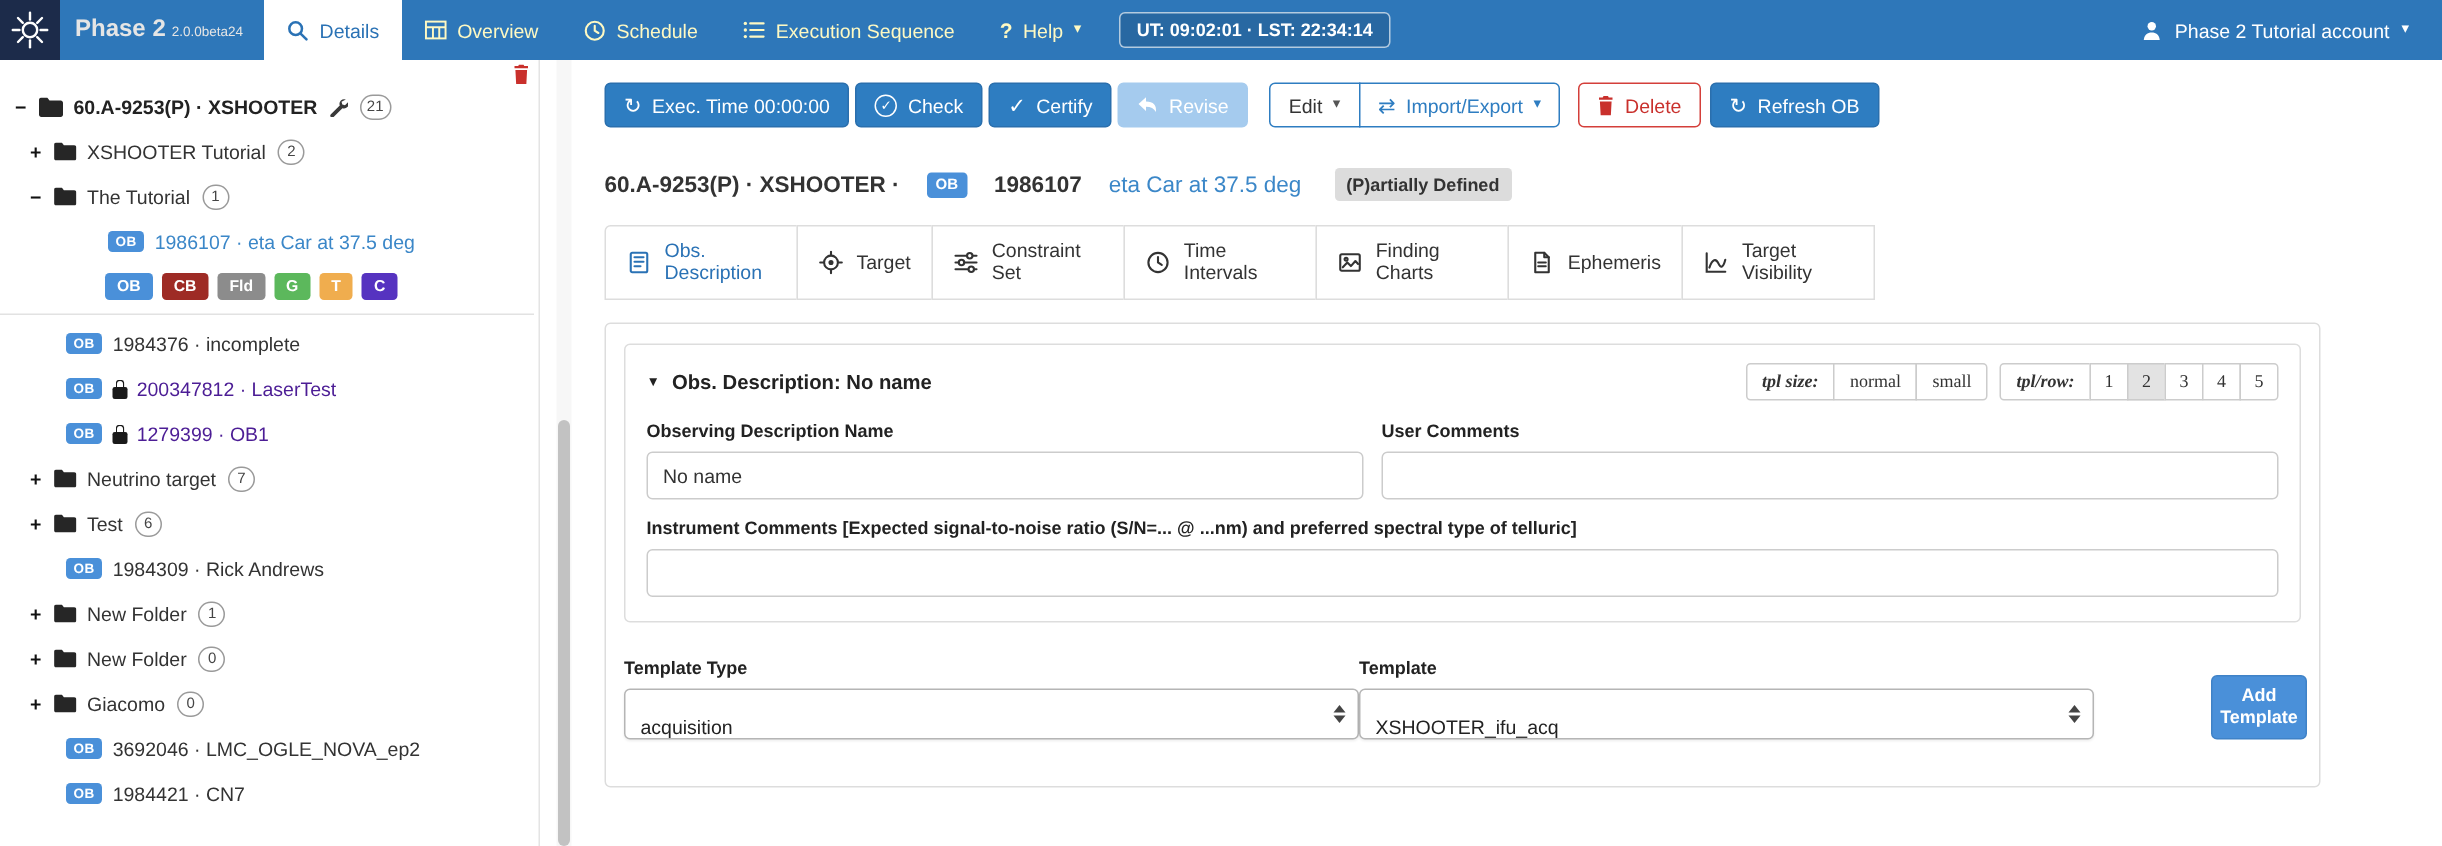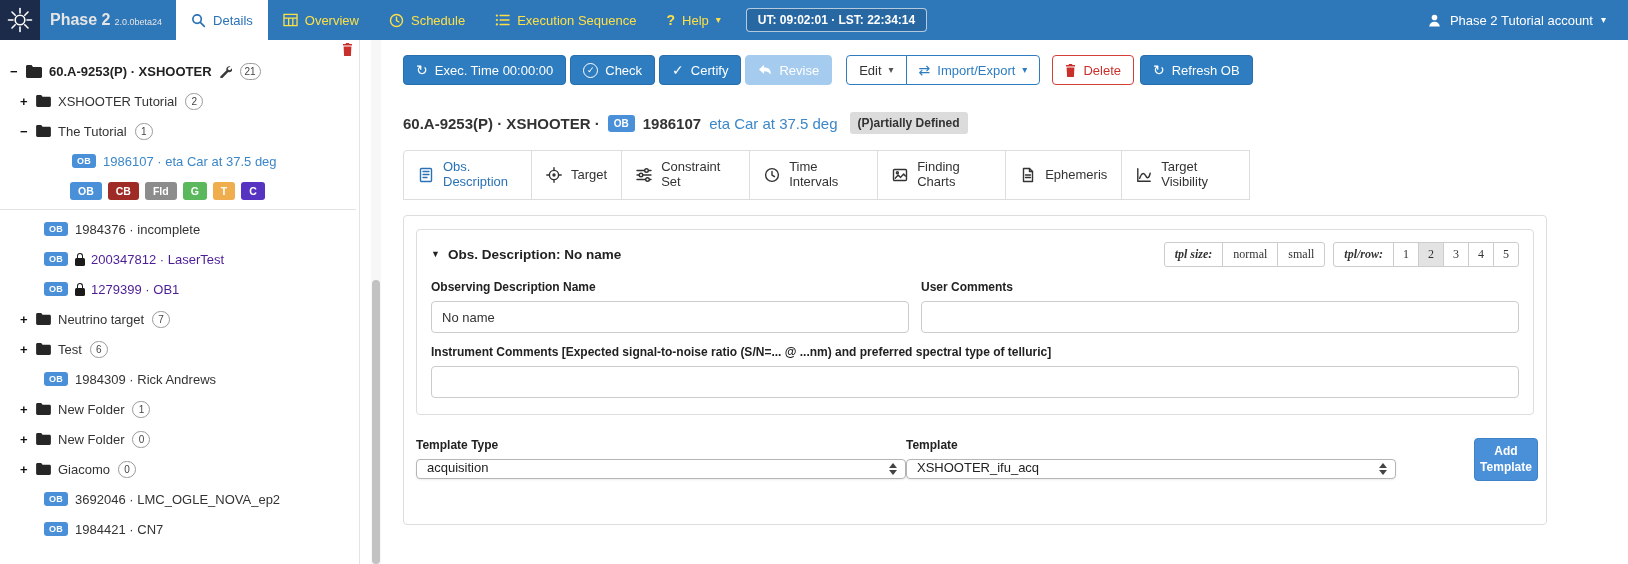--- a/index.html
+++ b/index.html
@@ -7,21 +7,21 @@
   body { font-family:"Liberation Sans", sans-serif; background:#fff; position:relative; color:#333; }
   svg { display:block; }
 
   
   .navbar { position:absolute; top:0; left:0; width:1628px; height:40px; background:#2e77b9; display:flex; align-items:stretch; }
   .logo { width:40px; background:#1c2b4a; display:flex; align-items:center; justify-content:center; flex:none; cursor:pointer; }
   .brand { display:flex; align-items:baseline; padding:0 14px 0 10px; color:#e5e5e5; align-self:center; }
   .brand-name { font-size:16px; font-weight:bold; }
   .brand-ver { font-size:9px; margin-left:4px; }
   .nav-tabs { display:flex; align-items:stretch; }
-  .nav-tab { display:flex; align-items:center; gap:7px; padding:0 15px; color:#fde047; font-size:13px; cursor:pointer; white-space:nowrap; }
+  .nav-tab { display:flex; align-items:center; gap:7px; padding:0 15px; color:#fef9c3; font-size:13px; cursor:pointer; white-space:nowrap; }
   .nav-tab.active { background:#fff; color:#2a72b5; }
   .qmark { font-weight:bold; font-size:14px; }
   .caret { font-size:10px; line-height:1; }
   .clock-chip { margin-left:10px; align-self:center; color:#fff; font-size:12px; font-weight:bold; border:1px solid rgba(255,255,255,.65); background:rgba(0,0,0,.12); border-radius:4px; padding:4px 11px; white-space:nowrap; }
   .spacer { flex:1; }
   .account { display:flex; align-items:center; gap:8px; color:#fff; font-size:13px; padding-right:22px; cursor:pointer; white-space:nowrap; }
 
   
   .sidebar { position:absolute; top:40px; left:0; width:360px; height:524px; background:#fff; border-right:1px solid #e4e4e4; padding-top:16px; }
   .red-trash { position:absolute; top:3px; right:6px; cursor:pointer; }
@@ -54,21 +54,21 @@
   .btn-primary { background:#2e7dc1; border-color:#2a6fad; color:#fff; }
   .btn-revise { background:#a5cbee; border-color:#a5cbee; color:#fff; }
   .btn-edit { border-color:#2e7dc1; color:#333; margin-left:14px !important; border-radius:4px 0 0 4px; }
   .btn-impexp { border-color:#2e7dc1; color:#2e7dc1; margin-left:-1px !important; border-radius:0 4px 4px 0; }
   .btn-delete { border-color:#d43f3a; color:#c9302c; margin-left:12px !important; }
   .btn-refresh { margin-left:6px !important; }
   .bicon { font-size:14px; line-height:1; }
   .icon-circle-check { width:15px; height:15px; border:1.5px solid #fff; border-radius:50%; display:inline-flex; align-items:center; justify-content:center; font-size:9px; line-height:1; }
   .caret.dark { color:#555; }
 
-  .ob-title { display:flex; align-items:center; gap:8px; margin:27px 0 0 22px; font-size:15px; color:#333; }
+  .ob-title { display:flex; align-items:center; gap:18px; margin:27px 0 0 22px; font-size:15px; color:#333; }
   .prog { font-weight:bold; }
   .ob-chip-lg { background:#4a90d9; color:#fff; font-size:10px; font-weight:bold; padding:3px 6px; border-radius:3px; }
   .ob-id { font-weight:bold; }
   .ob-link { color:#3b87c8; cursor:pointer; }
   .status-chip { background:#dcdcdc; color:#333; font-weight:bold; font-size:12px; padding:4px 8px; border-radius:3px; margin-left:4px; }
 
   .tabbar { display:flex; margin:16px 0 0 22px; }
   .tab { border:1px solid #ddd; background:#fff; height:50px; display:flex; align-items:center; gap:9px; padding:0 14px; font-size:13px; color:#333; margin-left:-1px; cursor:pointer; }
   .tab:first-child { margin-left:0; border-radius:4px 0 0 0; }
   .tab.active { color:#2a72b5; }
@@ -90,21 +90,21 @@
   .tplbtn.selected { background:#e3e3e3; }
   .fields-row { display:flex; gap:12px; margin-top:12px; }
   .f1 { width:478px; }
   .f2 { flex:1; }
   .ffull { flex:1; }
   .flabel { font-size:12px; font-weight:bold; color:#222; margin-bottom:7px; display:block; white-space:nowrap; }
   .finput { width:100%; height:32px; border:1px solid #ccc; border-radius:4px; padding:0 10px; font-size:13px; font-family:inherit; color:#333; background:#fff; }
 
   .template-row { position:absolute; left:12px; right:8px; top:222px; display:flex; }
   .tfield { width:490px; }
-  .selectbox { height:20px; border:1px solid #b5b5b5; border-radius:4px; background:#fff; display:flex; align-items:flex-start; padding:0 28px 0 10px; position:relative; font-size:13px; color:#222; box-shadow:0 1px 2px rgba(0,0,0,.08); cursor:pointer; }
+  .selectbox { height:34px; border:1px solid #b5b5b5; border-radius:4px; background:#fff; display:flex; align-items:flex-end; padding:0 28px 0 10px; position:relative; font-size:13px; color:#222; box-shadow:0 1px 2px rgba(0,0,0,.08); cursor:pointer; }
   .sel-arrows { position:absolute; right:8px; top:50%; transform:translateY(-50%); display:flex; flex-direction:column; gap:2px; }
   .aup { width:0; height:0; border-left:4px solid transparent; border-right:4px solid transparent; border-bottom:5px solid #444; }
   .adn { width:0; height:0; border-left:4px solid transparent; border-right:4px solid transparent; border-top:5px solid #444; }
   .add-btn { margin-left:auto; align-self:flex-end; width:64px; background:#4a90d9; border:1px solid #3f82c7; color:#fff; font-size:12px; font-weight:bold; border-radius:4px; padding:5px 4px; text-align:center; line-height:1.3; cursor:pointer; font-family:inherit; }
 </style>
 </head>
 <body>
 
 <div class="navbar">
   <div class="logo">

